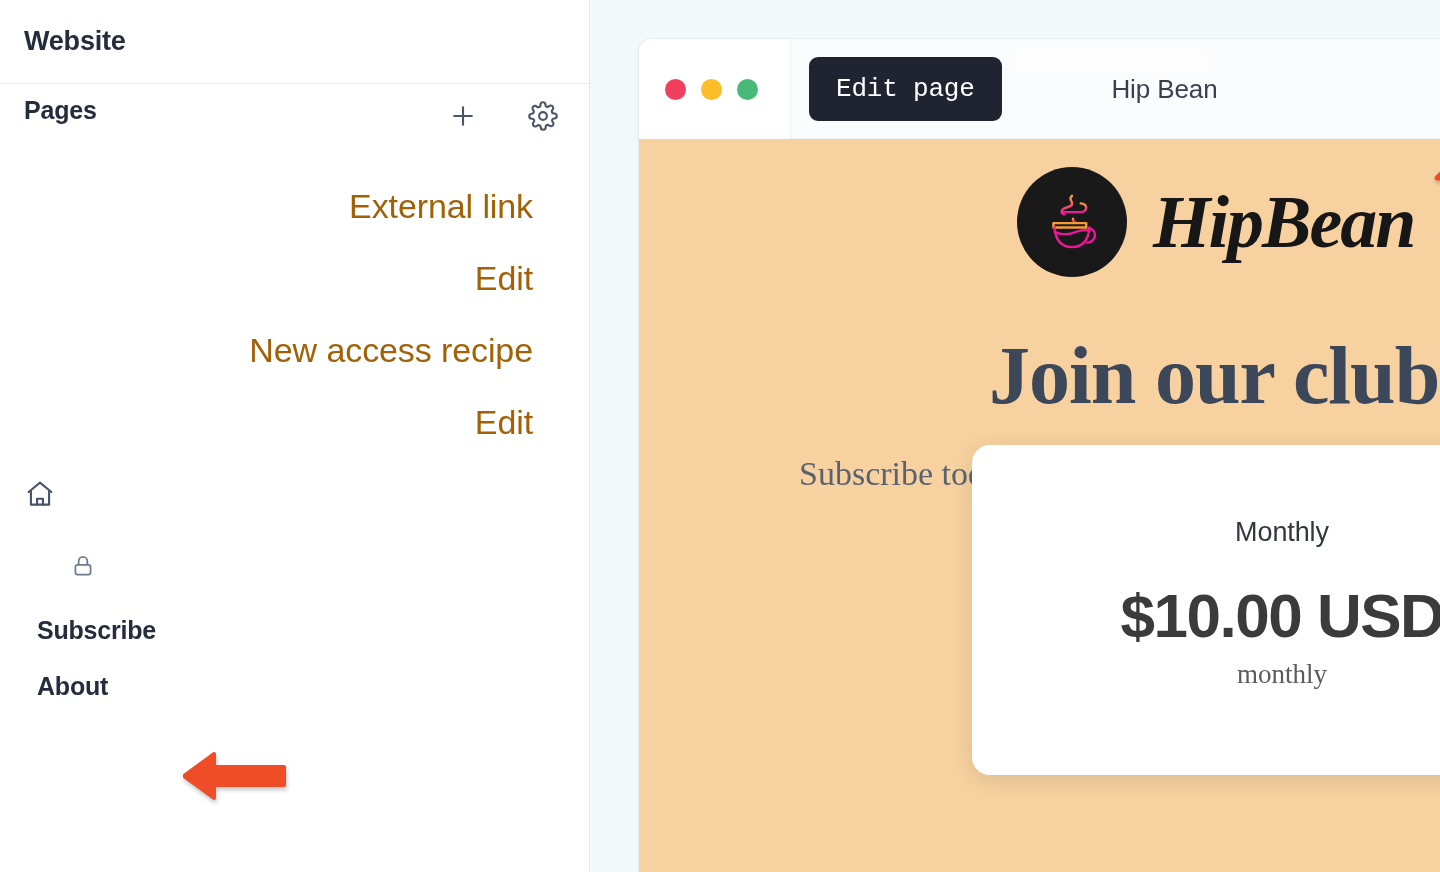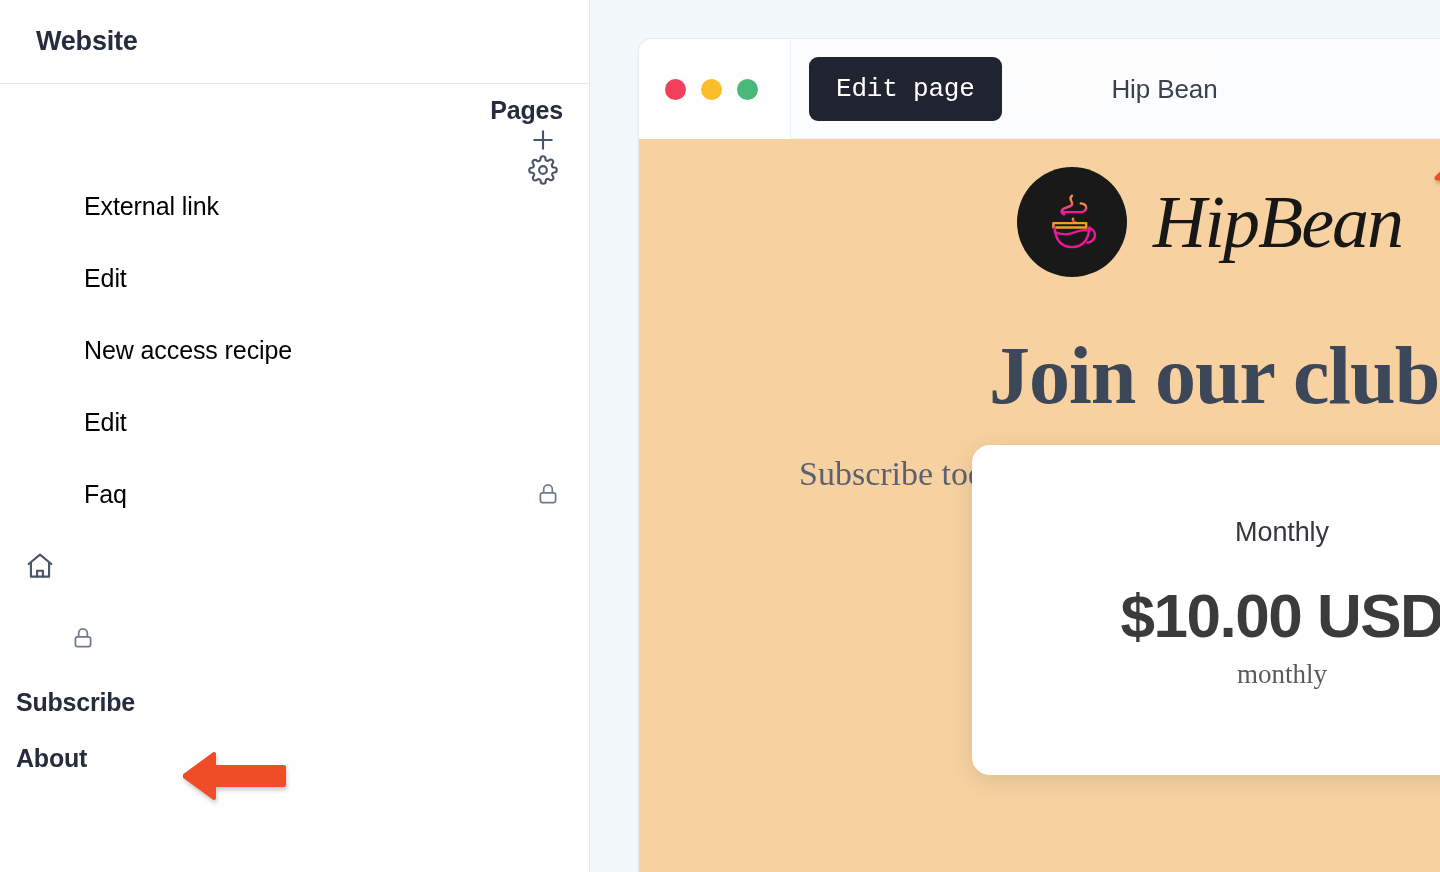--- a/index.html
+++ b/index.html
@@ -30,30 +30,28 @@
     display: flex;
     align-items: center;
     padding-left: 24px;
     border-bottom: 1px solid #e7ebf3;
   }
   .sidebar-title {
     font-size: 27px;
     font-weight: 700;
     color: #242c3d;
     letter-spacing: -0.2px;
-    margin-left: 12px;
   }
 
   .section-head {
     display: flex;
-    align-items: flex-end;
+    align-items: flex-start;
     padding: 0 26px 0 24px;
     height: 74px;
     margin-top: 12px;
-    flex-direction: column;
   }
   .section-head-label {
     font-size: 25px;
     font-weight: 700;
     color: #242c3d;
     letter-spacing: -0.2px;
     flex: 1;
   }
   .head-icon {
     width: 40px; height: 40px;
@@ -73,38 +71,39 @@
   }
   .page-item-icon {
     width: 56px;
     min-width: 56px;
     display: flex;
     align-items: center;
     justify-content: center;
     color: #4a5568;
   }
   .page-item-label {
-    font-size: 25px;
-    color: #000000;
+    font-size: 34px;
+    color: #a16207;
     font-weight: 400;
     letter-spacing: -0.1px;
     flex: 1;
     padding-left: 16px;
+    text-align: right;
   }
   .page-item-lock {
     width: 30px;
     display: flex;
     align-items: center;
     justify-content: center;
     color: #6b7a90;
   }
 
   .nav-link {
     display: block;
-    padding: 0 16px;
+    padding: 0 37px;
     height: 56px;
     line-height: 56px;
     font-size: 25px;
     font-weight: 700;
     color: #242c3d;
     letter-spacing: -0.2px;
     cursor: pointer;
   }
 
   
@@ -226,21 +225,21 @@
     border-radius: 50%;
     background: #191919;
     display: flex;
     align-items: center;
     justify-content: center;
     flex: 0 0 110px;
   }
   .brand-word {
     font-family: "Liberation Serif", serif;
     font-style: italic;
-    font-weight: 400;
+    font-weight: 700;
     font-size: 74px;
     color: #171717;
     letter-spacing: -2px;
     white-space: nowrap;
     text-align: center;
   }
   .hero-title {
     font-family: "Liberation Serif", serif;
     font-weight: 700;
     font-size: 82px;
@@ -348,30 +347,20 @@
         <span class="page-item-label">New access recipe</span>
         <span class="page-item-lock"></span>
       </div>
 
       <div class="page-item">
         <span class="page-item-icon"></span>
         <span class="page-item-label">Edit</span>
         <span class="page-item-lock"></span>
       </div>
 
-      <div class="page-item">
-        <span class="page-item-icon"></span>
-        <span class="page-item-label">Faq</span>
-        <span class="page-item-lock">
-          <svg width="26" height="26" viewBox="0 0 24 24" fill="none" stroke="currentColor" stroke-width="1.6" stroke-linejoin="round">
-            <rect x="5" y="11" width="14" height="9" rx="2"></rect>
-            <path d="M8 11V7.5a4 4 0 018 0V11"></path>
-          </svg>
-        </span>
-      </div>
 
       <div class="page-item">
         <span class="page-item-icon">
           <svg width="32" height="32" viewBox="0 0 24 24" fill="none" stroke="currentColor" stroke-width="1.6" stroke-linejoin="round" stroke-linecap="round">
             <path d="M3.5 10.5L12 3.5l8.5 7"></path>
             <path d="M5.2 9.8V20h13.6V9.8"></path>
             <path d="M9.8 20v-4.4h4.4V20"></path>
           </svg>
         </span>
         <span class="page-item-lock"></span>

